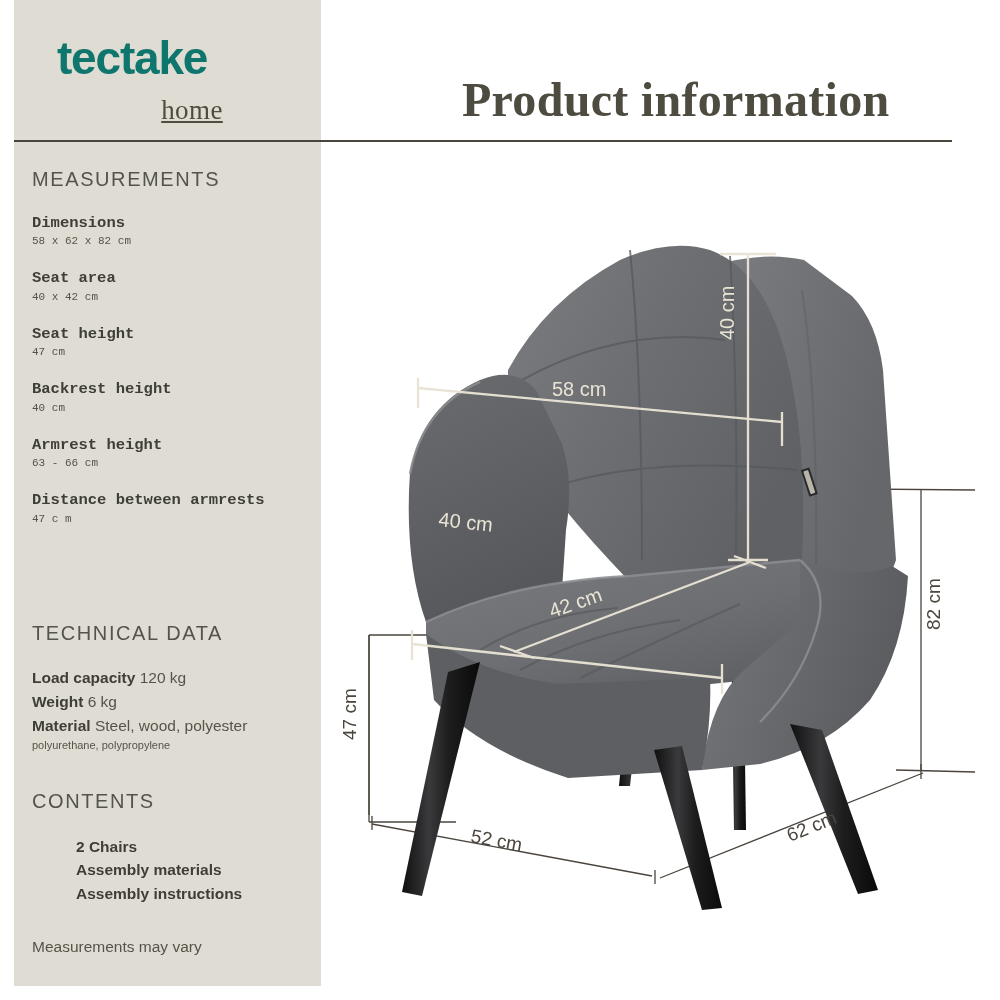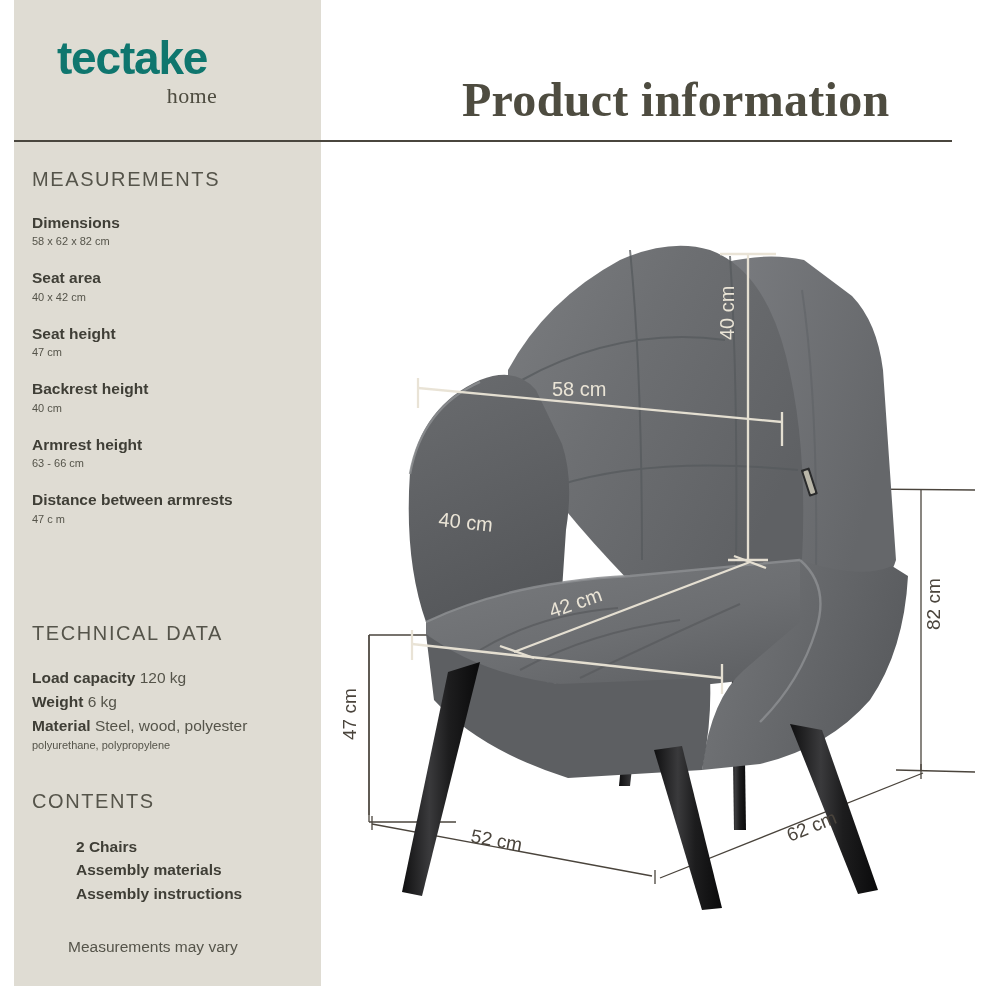--- a/index.html
+++ b/index.html
@@ -41,27 +41,28 @@
   .brand-main {
     font-family: "Liberation Sans", sans-serif;
     font-weight: bold;
     font-size: 46px;
     letter-spacing: -1.2px;
     color: #0f766e;
     line-height: 1;
   }
   .brand-sub {
     font-family: "Liberation Serif", serif;
-    font-size: 22px;
+    font-size: 27px;
     color: #4e4c40;
     line-height: 1;
     text-align: center;
-    margin-top: 4px;
+    margin-top: 16px;
     margin-left: 30px;
     letter-spacing: 0.4px;
+    text-decoration: underline;
   }
 
   .section-head {
     font-size: 20px;
     letter-spacing: 1.6px;
     color: #55544a;
     font-weight: 400;
   }
   .spec-label {
     font-size: 15.5px;
@@ -95,26 +96,26 @@
     margin-left: 44px;
   }
   .foot-note {
     font-size: 15.5px;
     font-weight: 400;
     color: #55544a;
   }
 
   #sb-measure-head { position: absolute; left: 18px; top: 168px; }
   #sb-specs       { position: absolute; left: 18px; top: 212px; width: 275px; }
-  .spec-block     { margin-bottom: 17px; }
+  .spec-block     { margin-bottom: 17px; font-family: Liberation Mono, monospace; }
   #sb-tech-head   { position: absolute; left: 18px; top: 622px; }
   #sb-tech        { position: absolute; left: 18px; top: 666px; width: 278px; }
   #sb-contents-head { position: absolute; left: 18px; top: 790px; }
   #sb-contents    { position: absolute; left: 18px; top: 835px; width: 275px; }
-  #sb-footnote    { position: absolute; left: 18px; top: 938px; margin-left: 36px; }
+  #sb-footnote    { position: absolute; left: 18px; top: 938px; }
 
   
   #page-title {
     position: absolute;
     left: 462px;
     top: 40px;
     font-family: "Liberation Serif", serif;
     font-size: 48px;
     color: #4e4c40;
     letter-spacing: 0.3px;

